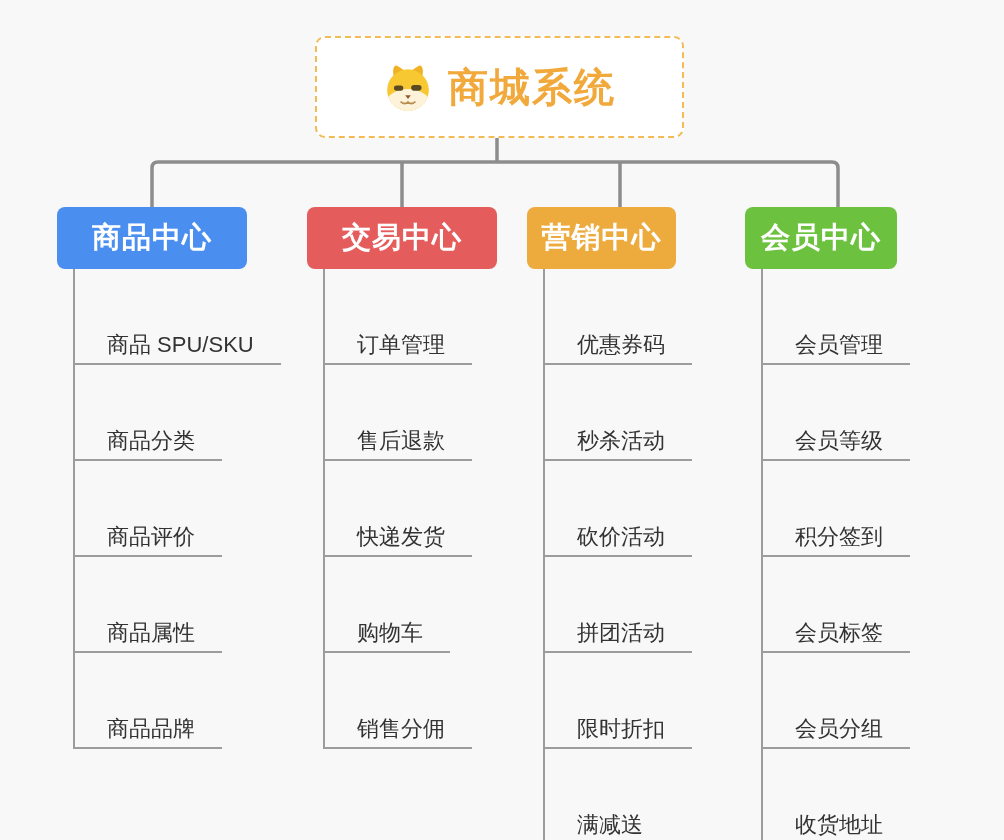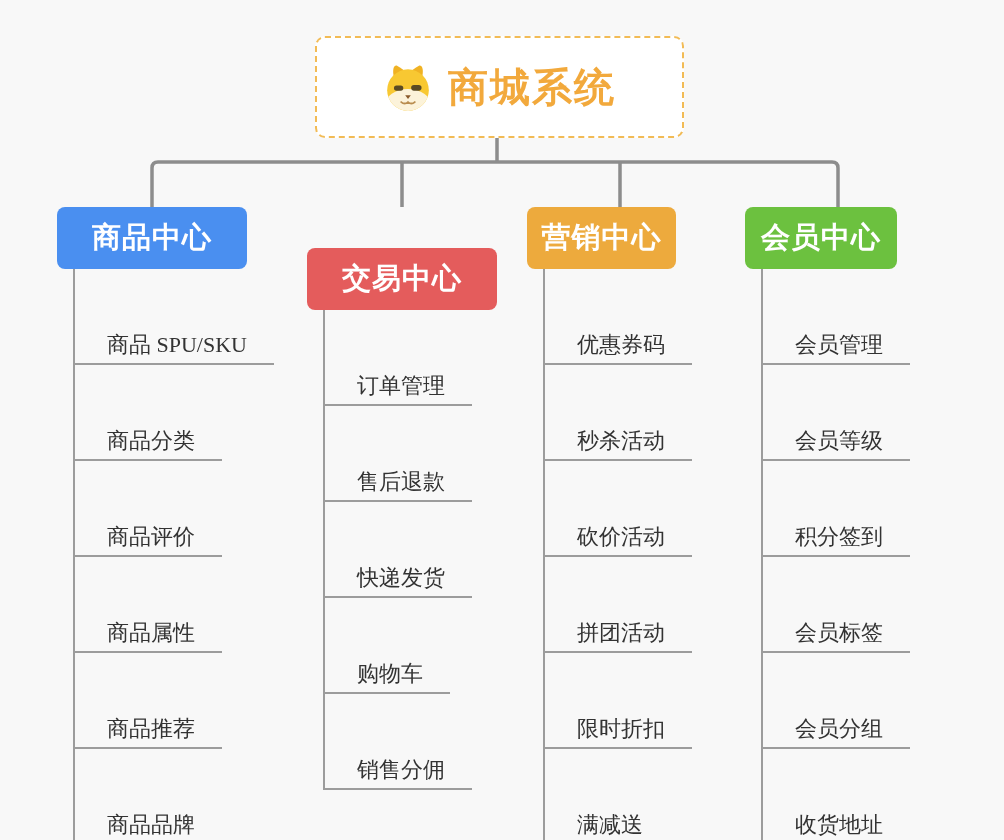--- a/index.html
+++ b/index.html
@@ -6,21 +6,20 @@
   body{
     font-family:"Liberation Sans","DejaVu Sans",sans-serif;
     background:#f8f8f8;
   }
   .canvas{
     position:relative;
     width:1004px;
     height:840px;
     background:#f8f8f8;
     overflow:hidden;
-    font-family:Liberation Serif, serif;
   }
   .connectors{
     position:absolute;
     left:0;top:0;
     pointer-events:none;
   }
   .connectors g{
     fill:none;
     stroke-width:3.5px;
   }
@@ -43,21 +42,21 @@
     font-size:40px;
     font-weight:bold;
     letter-spacing:2px;
     color:#f2a93c;
     white-space:nowrap;
   }
   .mascot{width:50px;height:50px;flex:0 0 auto;}
   
   .branch-col{position:absolute;top:207px;}
   .col-0{left:57px;}  .col-0 .branch-box{width:190px;}
-  .col-1{left:307px;} .col-1 .branch-box{width:190px;margin-top:41px;}
+  .col-1{left:307px;} .col-1 .branch-box{width:190px;}
   .col-2{left:527px;} .col-2 .branch-box{width:149px;}
   .col-3{left:745px;} .col-3 .branch-box{width:152px;}
   .branch-box{
     height:62px;
     border-radius:8px;
     display:flex;
     align-items:center;
     justify-content:center;
     color:#ffffff;
     font-size:29px;
@@ -119,21 +118,20 @@
     <span class="root-title" style="color: rgb(242, 169, 60);">商城系统</span>
   </div>
 
   <div class="branch-col col-0">
     <div class="branch-box" style="background-color: rgb(74, 143, 240);">商品中心</div>
     <ul class="item-list">
       <li>商品 SPU/SKU</li>
       <li>商品分类</li>
       <li>商品评价</li>
       <li>商品属性</li>
-      <li>商品推荐</li>
       <li>商品品牌</li>
     </ul>
   </div>
 
   <div class="branch-col col-1">
     <div class="branch-box" style="background-color: rgb(228, 92, 92);">交易中心</div>
     <ul class="item-list">
       <li>订单管理</li>
       <li>售后退款</li>
       <li>快递发货</li>

